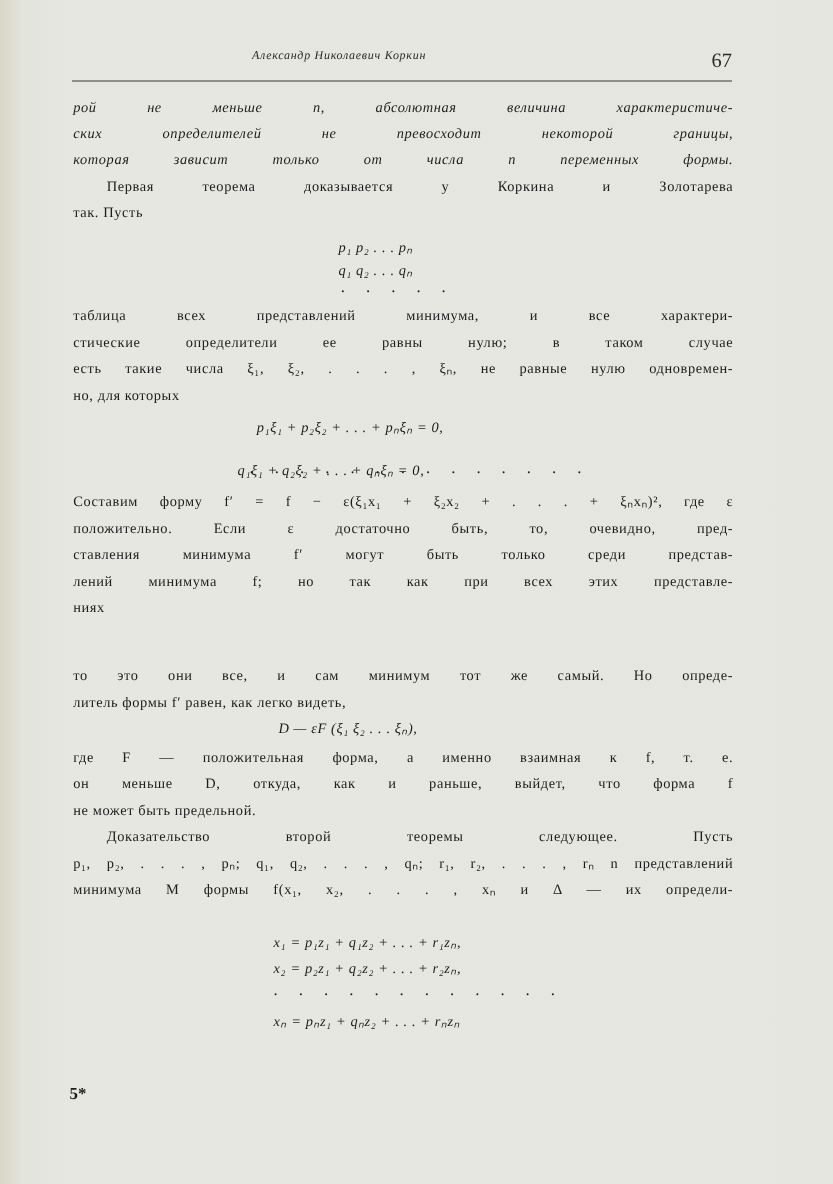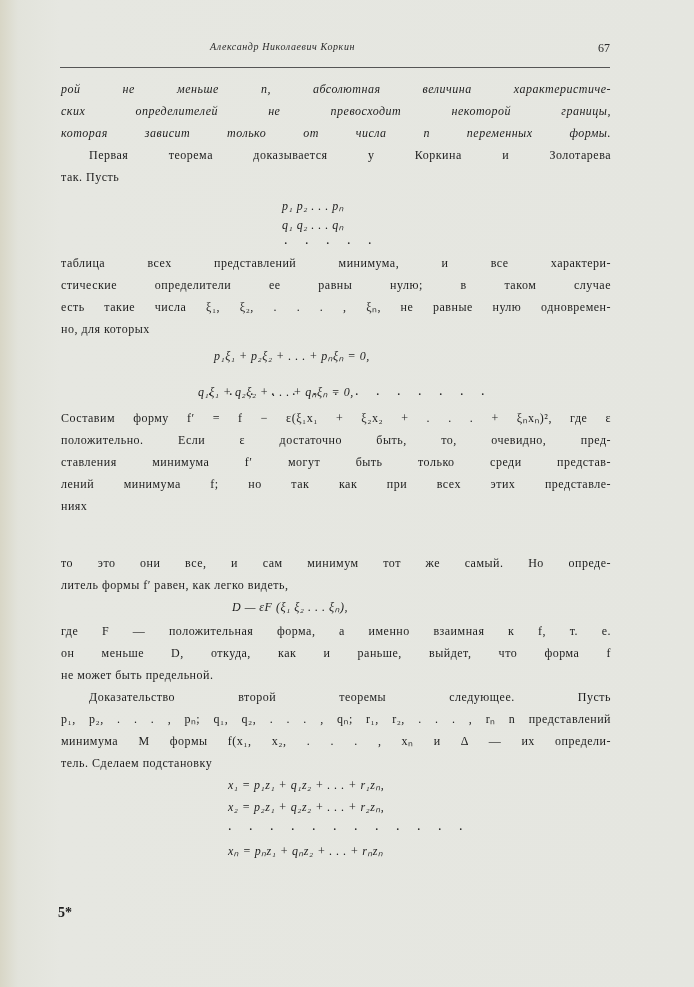--- a/index.html
+++ b/index.html
@@ -18,21 +18,21 @@
       position: absolute; left: 60px; top: 37px; width: 550px; height: 30px;
       border-bottom: 1.5px solid #555;
     }
     .header-title {
       position: absolute; left: 150px; top: 4px;
       font-family: "Liberation Serif", serif; font-style: italic;
       font-size: 10px; letter-spacing: 0.6px; color: #2a2a2a;
     }
     .page-number {
       position: absolute; right: 0px; top: 4px;
-      font-family: "Liberation Serif", serif; font-size: 12px; color: #2a2a2a;
+      font-family: "Liberation Serif", serif; font-size: 17px; color: #2a2a2a;
     }
     .line {
       position: absolute; left: 61px; width: 550px;
       font-family: "Liberation Serif", serif;
       font-size: 12px; line-height: 22px; white-space: nowrap;
       letter-spacing: 0.5px; text-align: justify; text-align-last: justify;
     }
     .italic { font-style: italic; }
     .indent { padding-left: 28px; width: 522px; }
     .left { text-align-last: left; }
@@ -90,21 +90,20 @@
   <div class="line left" style="top:574px">литель формы f′ равен, как легко видеть,</div>
 
   <div class="formula" style="left:232px; top:597px">D — εF (ξ₁ ξ₂ . . . ξₙ),</div>
 
   <div class="line" style="top:620px">где F — положительная форма, а именно взаимная к f, т. е.</div>
   <div class="line" style="top:642px">он меньше D, откуда, как и раньше, выйдет, что форма f</div>
   <div class="line left" style="top:664px">не может быть предельной.</div>
   <div class="line indent" style="top:686px">Доказательство второй теоремы следующее. Пусть</div>
   <div class="line" style="top:708px">p₁, p₂, . . . , pₙ; q₁, q₂, . . . , qₙ; r₁, r₂, . . . , rₙ n представлений</div>
   <div class="line" style="top:730px">минимума M формы f(x₁, x₂, . . . , xₙ и Δ — их определи-</div>
-  <div class="line left" style="top:752px">тель. Сделаем подстановку</div>
 
   <div class="formula" style="left:228px; top:775px">x₁ = p₁z₁ + q₁z₂ + . . . + r₁zₙ,</div>
   <div class="formula" style="left:228px; top:797px">x₂ = p₂z₁ + q₂z₂ + . . . + r₂zₙ,</div>
   <div class="dots" style="left:228px; top:818px">. . . . . . . . . . . .</div>
   <div class="formula" style="left:228px; top:841px">xₙ = pₙz₁ + qₙz₂ + . . . + rₙzₙ</div>
 
   <div class="signature">5*</div>
 </div>
 
 </body></html>

